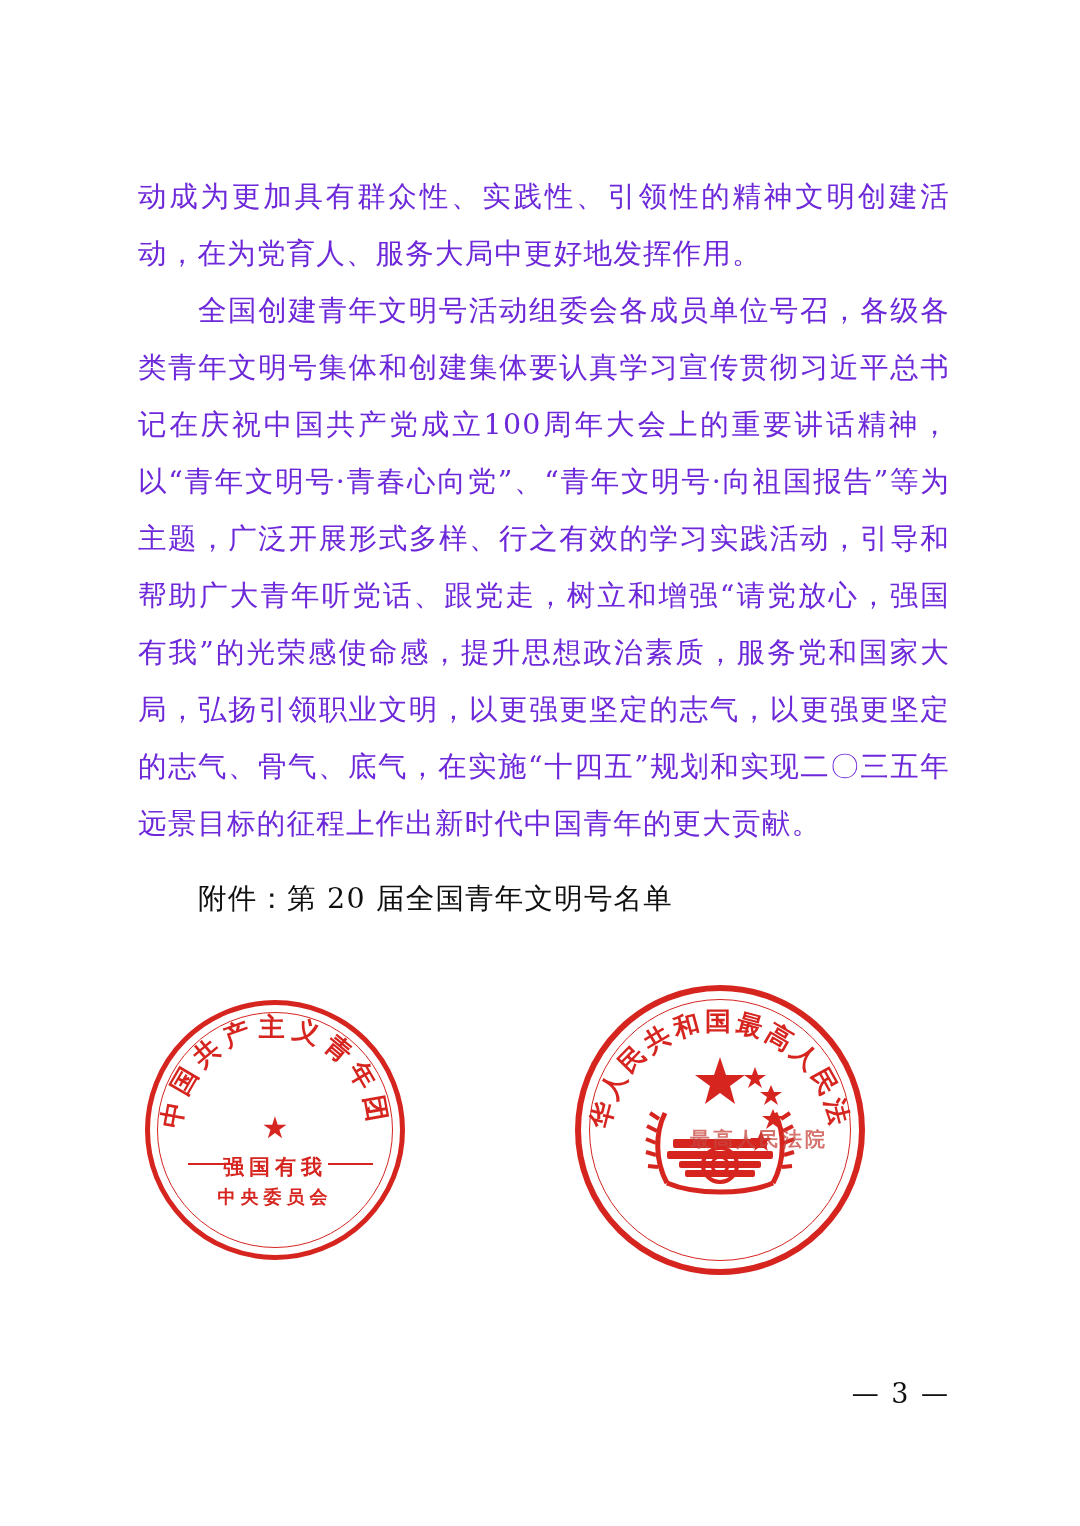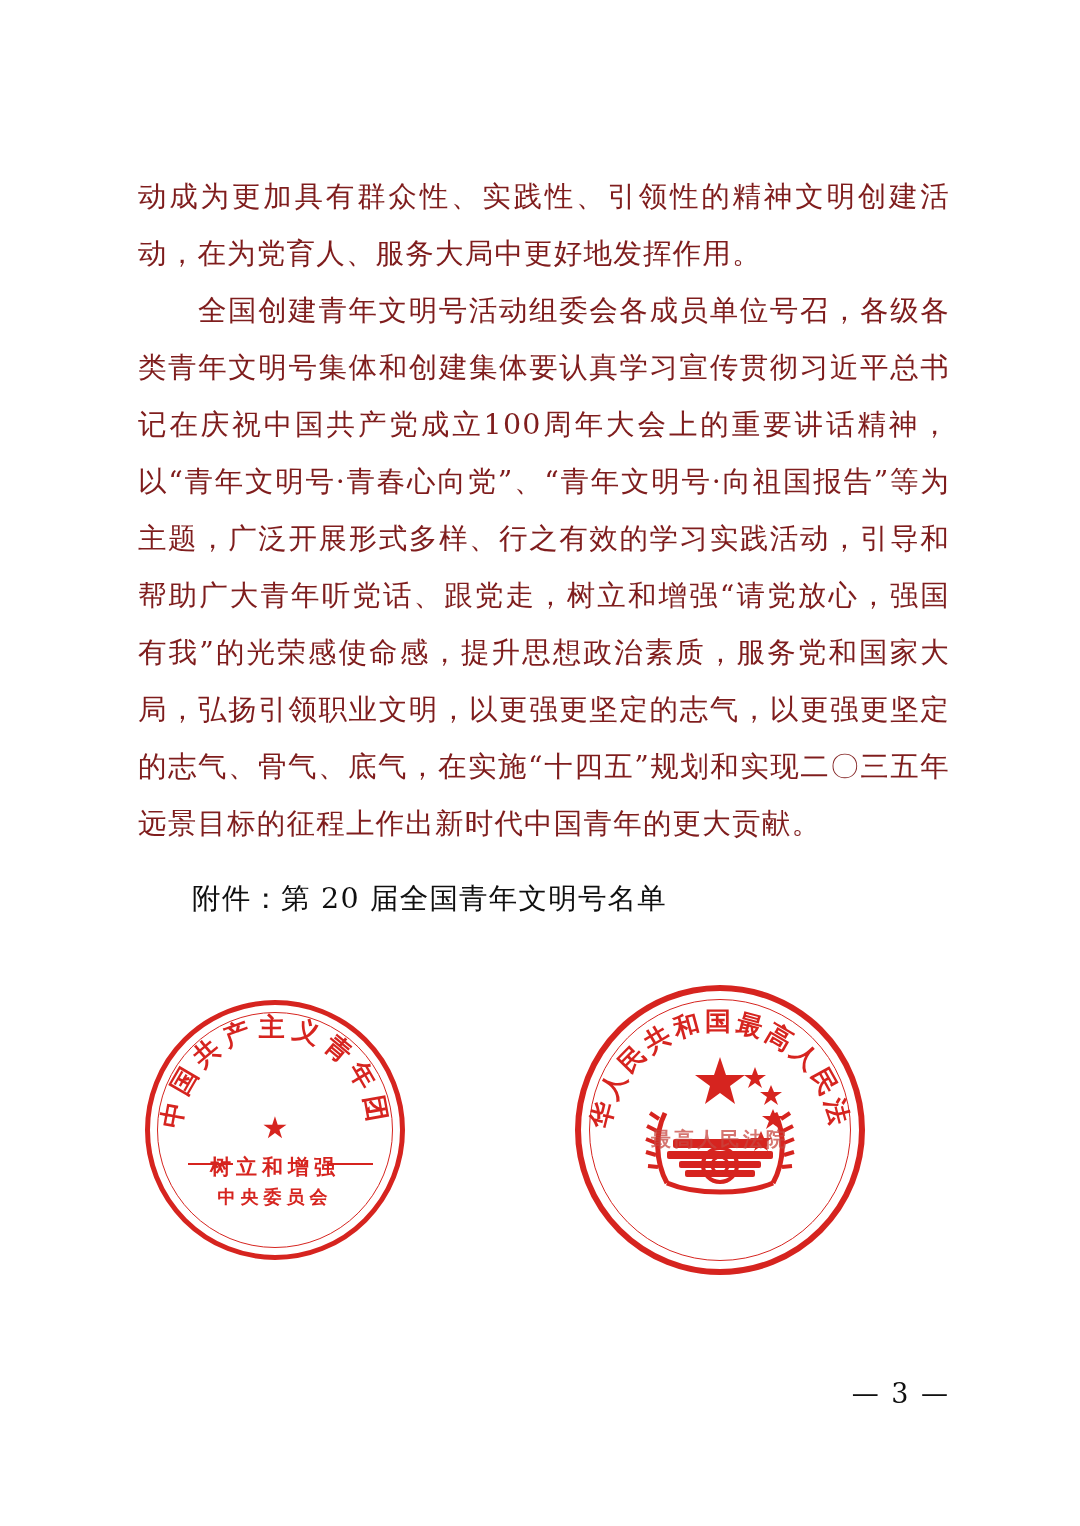--- a/index.html
+++ b/index.html
@@ -27,28 +27,28 @@
     top: 168px;
     width: 812px;
   }
   .para {
     font-size: 28.5px;
     line-height: 57px;
     letter-spacing: 1.2px;
     text-align: justify;
     text-justify: inter-ideograph;
     margin: 0 0 0 0;
-    color: #7f1d1d;
+    color: #6d28d9;
   }
   .para.indent {
     text-indent: 60px;
   }
   .attach {
     position: absolute;
-    left: 132px;
+    left: 138px;
     top: 870px;
     width: 812px;
     font-size: 28.5px;
     line-height: 57px;
     letter-spacing: 1.2px;
     text-indent: 60px;
     color: #101010;
   }
 
   
@@ -150,20 +150,21 @@
     position: absolute;
     top: 135px;
     left: 0;
     width: 100%;
     text-align: center;
     color: #c8463f;
     font-size: 20px;
     letter-spacing: 3px;
     opacity: 0.75;
     font-weight: bold;
+    padding-left: 39px;
   }
 
   .page-number {
     position: absolute;
     left: 0;
     top: 1378px;
     width: 950px;
     text-align: right;
     font-size: 27px;
     letter-spacing: 2px;
@@ -192,21 +193,21 @@
             <path id="arcL" d="M 32,130 A 98,98 0 0 1 228,130"></path>
           </defs>
           <text font-size="27" letter-spacing="7">
             <textPath href="#arcL" startOffset="50%" text-anchor="middle">中国共产主义青年团</textPath>
           </text>
         </svg>
       </div>
       <div class="star">★</div>
       <div class="hrule hrule-l"></div>
       <div class="hrule hrule-r"></div>
-      <div class="seal-center-lines line1">树立和增强</div>
+      <div class="seal-center-lines line1">强国有我</div>
       <div class="seal-center-lines line2">中央委员会</div>
     </div>
 
     <div class="seal seal-right">
       <div class="seal-ring-inner"></div>
       <div class="arc-text">
         <svg viewBox="0 0 290 290" xmlns="http://www.w3.org/2000/svg">
           <defs>
             <path id="arcR" d="M 28,158 A 117,117 0 0 1 262,158"></path>
           </defs>

